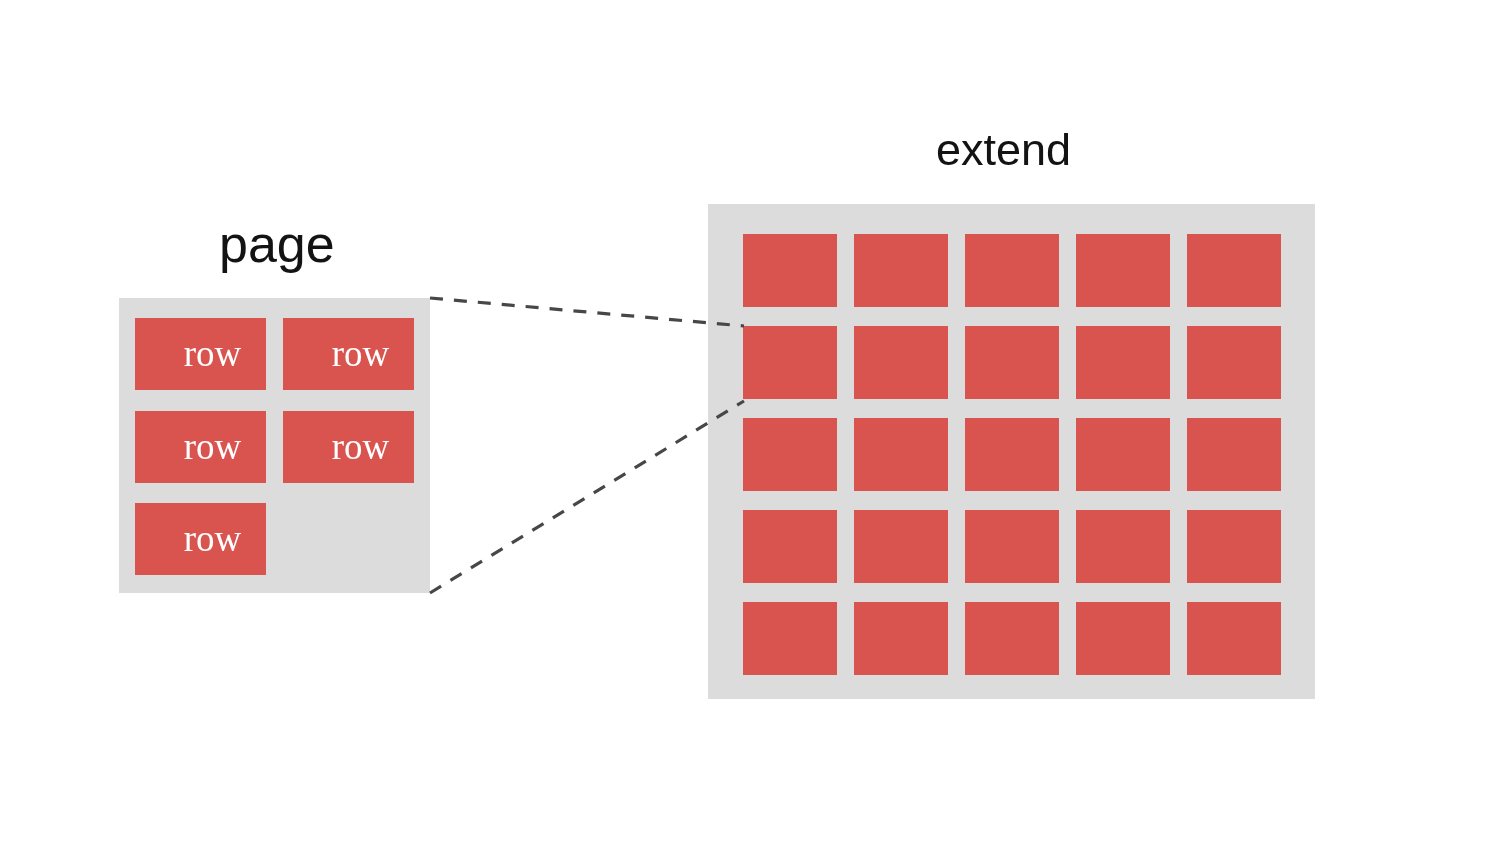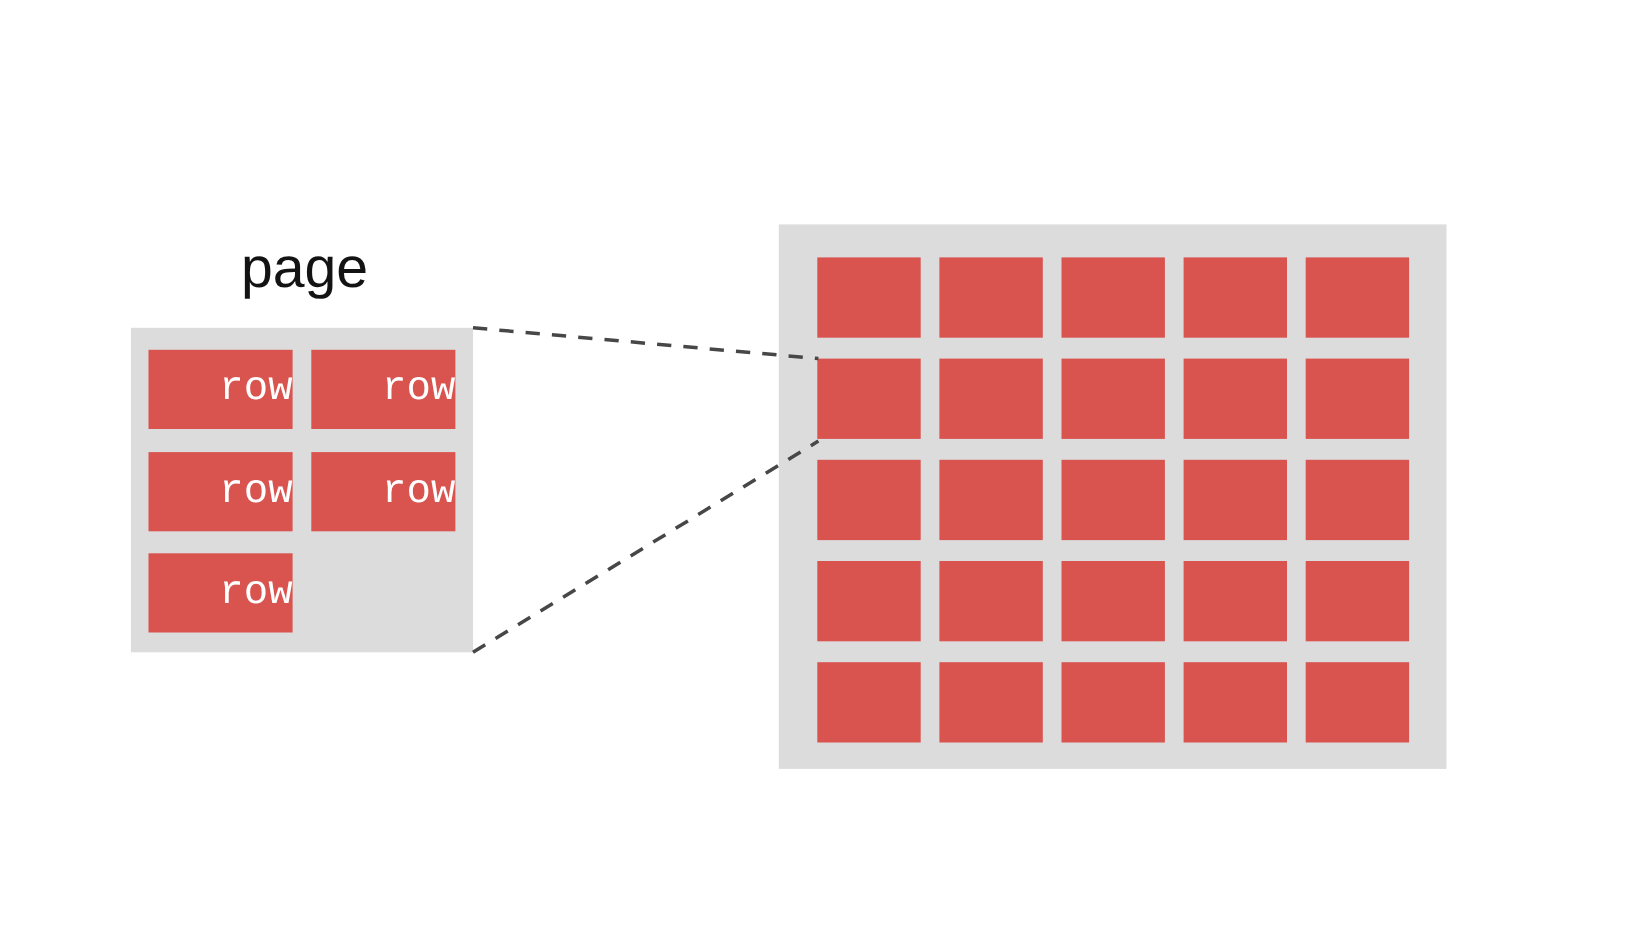--- a/index.html
+++ b/index.html
@@ -41,24 +41,24 @@
     width: 311px;
     height: 295px;
     background: #dcdcdc;
   }
   .row-cell {
     position: absolute;
     width: 131px;
     height: 72px;
     background: #d9534f;
     color: #ffffff;
-    font-family: Liberation Mono, monospace;
+    font-family: Liberation Serif, serif;
     font-size: 37px;
     line-height: 72px;
-    text-align: right;
+    text-align: center;
     padding-left: 24px;
     box-sizing: border-box;
     overflow: hidden;
   }
 
   
   #extend-label {
     left: 936px;
     top: 127px;
     font-size: 45px;
@@ -103,20 +103,21 @@
 
   <div id="page-container" style="background: rgb(220, 220, 220);">
 
   <div class="row-cell" style="left: 16px; top: 20px; background: rgb(217, 83, 79); color: rgb(255, 255, 255);">row</div>
       <div class="row-cell" style="left: 164px; top: 20px; background: rgb(217, 83, 79); color: rgb(255, 255, 255);">row</div>
       <div class="row-cell" style="left: 16px; top: 113px; background: rgb(217, 83, 79); color: rgb(255, 255, 255);">row</div>
       <div class="row-cell" style="left: 164px; top: 113px; background: rgb(217, 83, 79); color: rgb(255, 255, 255);">row</div>
       <div class="row-cell" style="left: 16px; top: 205px; background: rgb(217, 83, 79); color: rgb(255, 255, 255);">row</div>
     </div>
 
+  <div class="diagram-label" id="extend-label" style="color: rgb(19, 19, 19);">extend</div>
 
   <div id="extend-container" style="background: rgb(220, 220, 220);">
 
   <div class="grid-cell" style="left: 35px; top: 30px; background: rgb(217, 83, 79);"></div>
       <div class="grid-cell" style="left: 146px; top: 30px; background: rgb(217, 83, 79);"></div>
       <div class="grid-cell" style="left: 257px; top: 30px; background: rgb(217, 83, 79);"></div>
       <div class="grid-cell" style="left: 368px; top: 30px; background: rgb(217, 83, 79);"></div>
       <div class="grid-cell" style="left: 479px; top: 30px; background: rgb(217, 83, 79);"></div>
       <div class="grid-cell" style="left: 35px; top: 122px; background: rgb(217, 83, 79);"></div>
       <div class="grid-cell" style="left: 146px; top: 122px; background: rgb(217, 83, 79);"></div>

